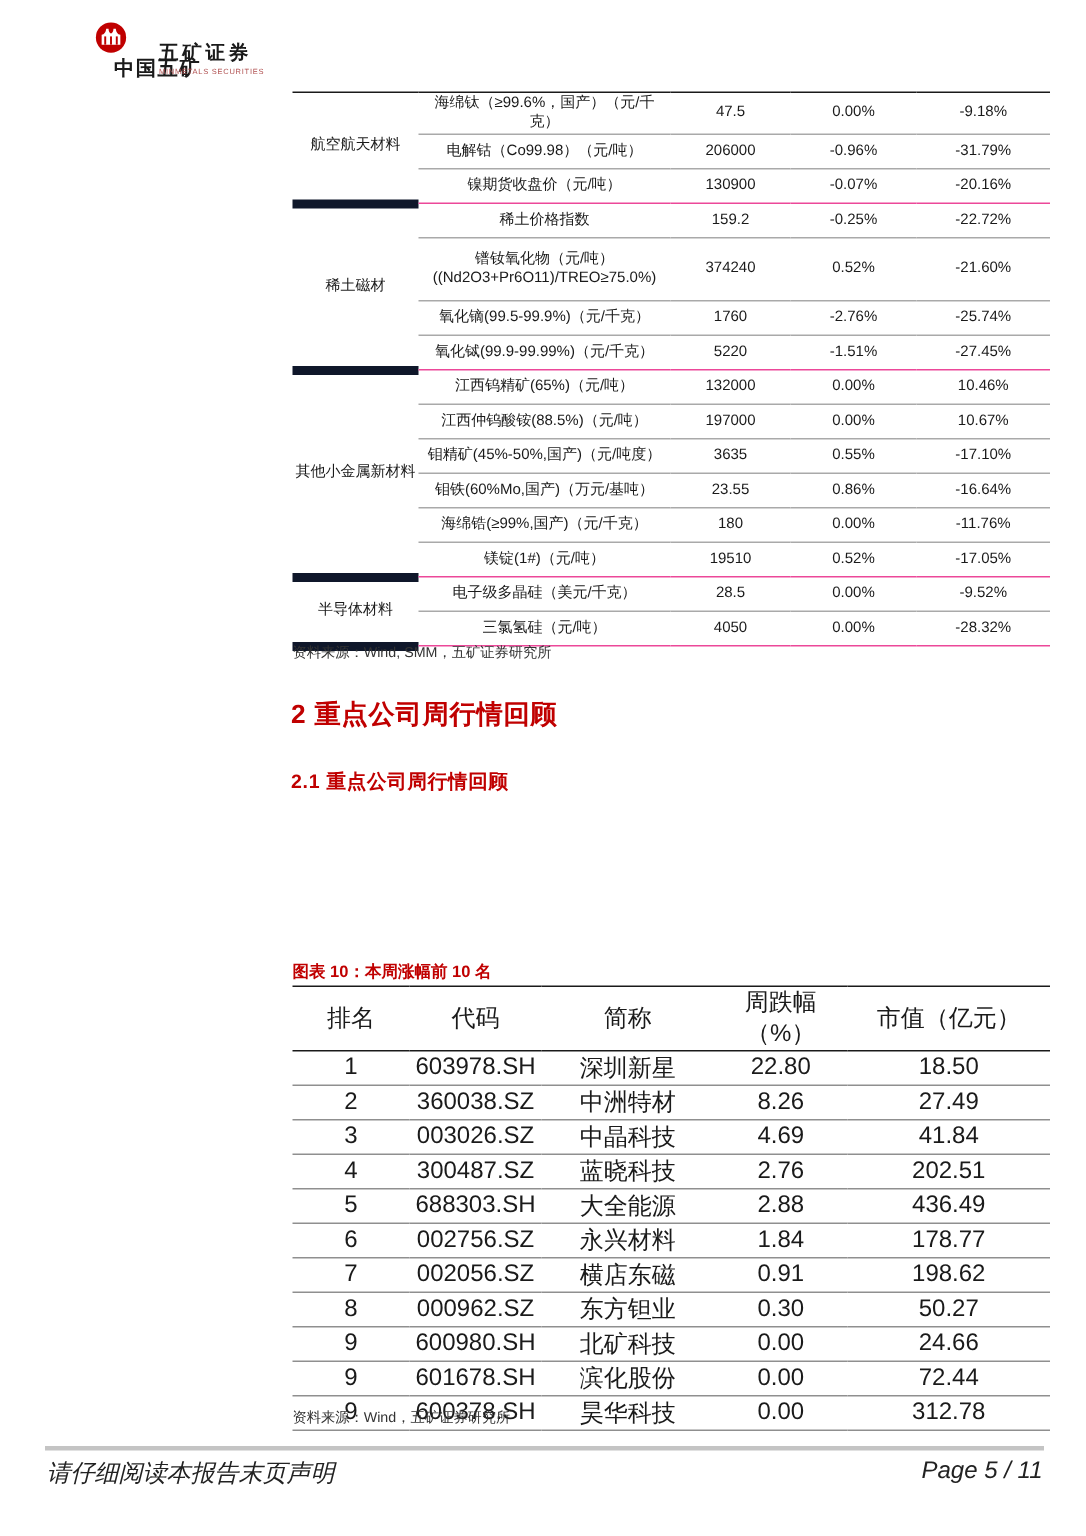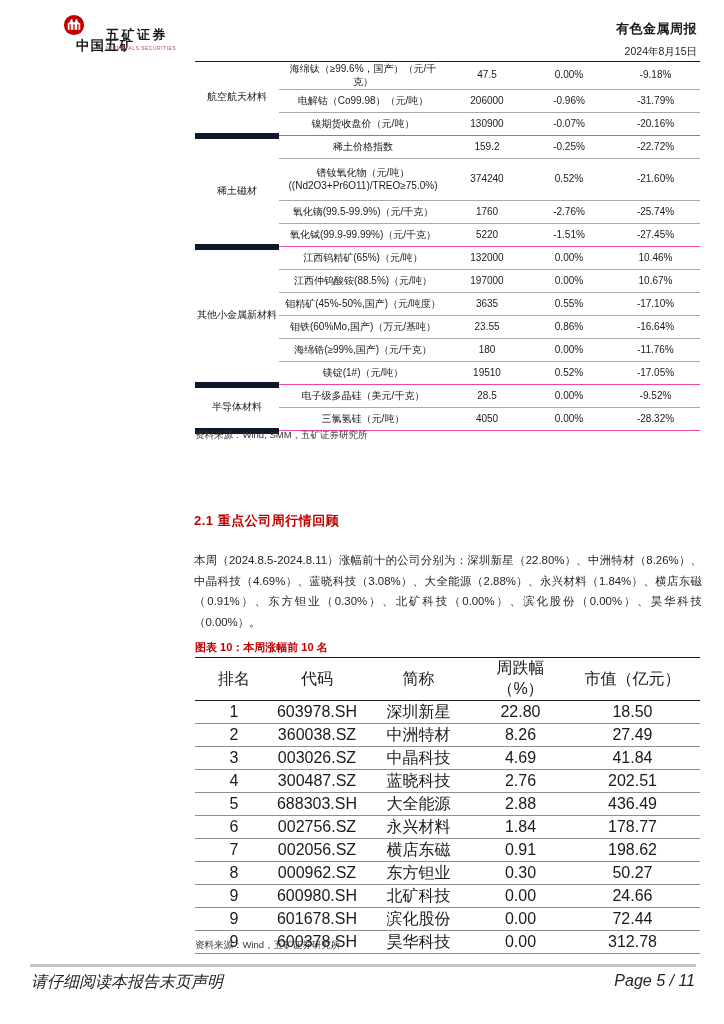--- a/index.html
+++ b/index.html
@@ -71,24 +71,20 @@
       <rect x="7.1" y="11.2" width="1.4" height="6" fill="#C00000"></rect>
       <rect x="11.3" y="11.2" width="1.4" height="6" fill="#C00000"></rect>
       <rect x="15.5" y="11.2" width="1.4" height="6" fill="#C00000"></rect>
     </svg>
     <div class="org-name">中国五矿</div>
   </div>
   <div class="brand-block">
     <div class="brand-name">五矿证券</div>
     <div class="brand-sub">MINMETALS SECURITIES</div>
   </div>
-  <div class="title-block">
-    <div class="report-title">有色金属周报</div>
-    <div class="report-date">2024年8月15日</div>
-  </div>
 
   <div class="t1-wrap">
     <table class="t1">
       <colgroup>
           <col style="width:84px">
           <col style="width:168px">
           <col style="width:80px">
           <col style="width:84px">
           <col style="width:89px">
         </colgroup>
@@ -186,22 +182,22 @@
             <td class="item-cell">三氯氢硅（元/吨）</td>
             <td class="num-cell">4050</td>
             <td class="num-cell">0.00%</td>
             <td class="num-cell">-28.32%</td>
           </tr>
         </tbody>
     </table>
   </div>
   <div class="source-note src1">资料来源：Wind, SMM，五矿证券研究所</div>
 
+  <div class="h1">2 重点公司周行情回顾</div>
   <div class="h2">2.1 重点公司周行情回顾</div>
-  <div class="para">本周（2024.8.5-2024.8.11）涨幅前十的公司分别为：深圳新星（22.80%）、中洲特材（8.26%）、中晶科技（4.69%）、蓝晓科技（3.08%）、大全能源（2.88%）、永兴材料（1.84%）、横店东磁（0.91%）、东方钽业（0.30%）、北矿科技（0.00%）、滨化股份（0.00%）、昊华科技（0.00%）。</div>
 
   <div class="caption">图表 10：本周涨幅前 10 名</div>
   <div class="t2-wrap">
     <table class="t2">
       <colgroup>
           <col style="width:78px">
           <col style="width:88px">
           <col style="width:115px">
           <col style="width:89px">
           <col style="width:135px">

